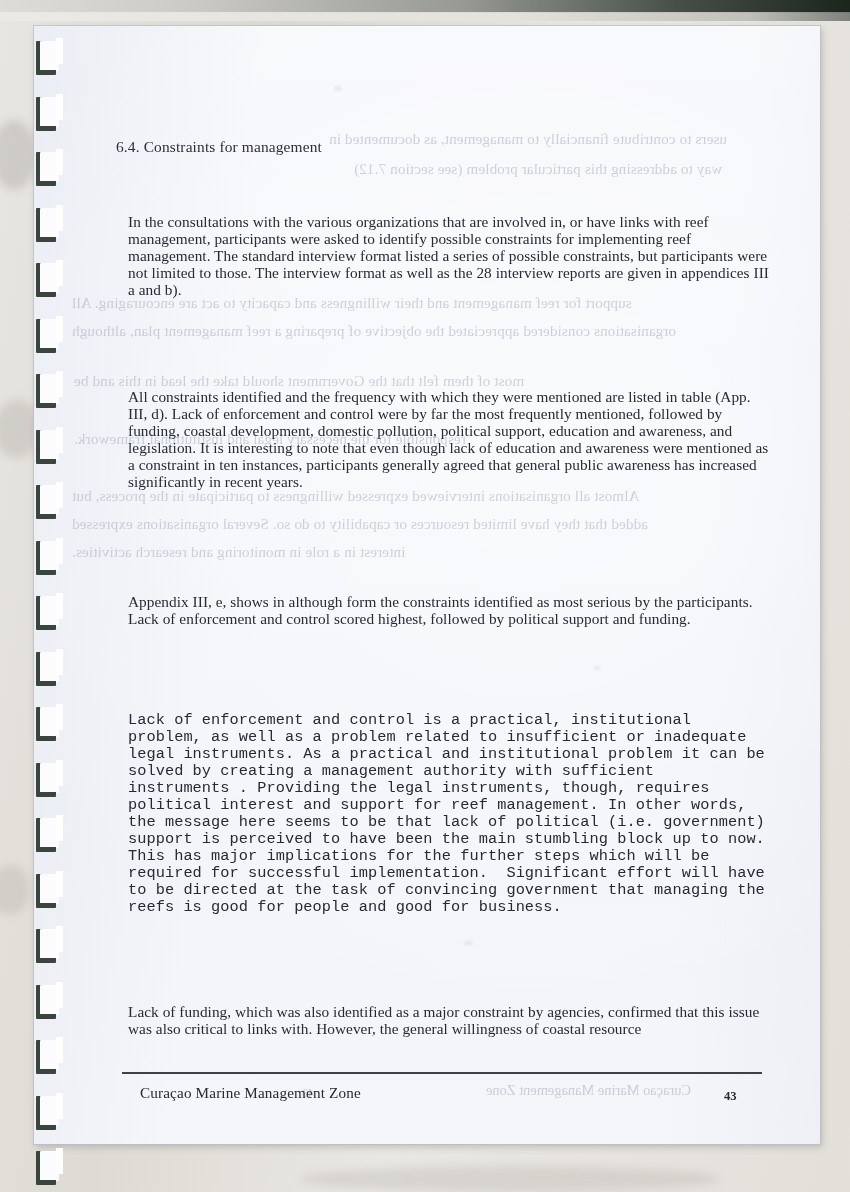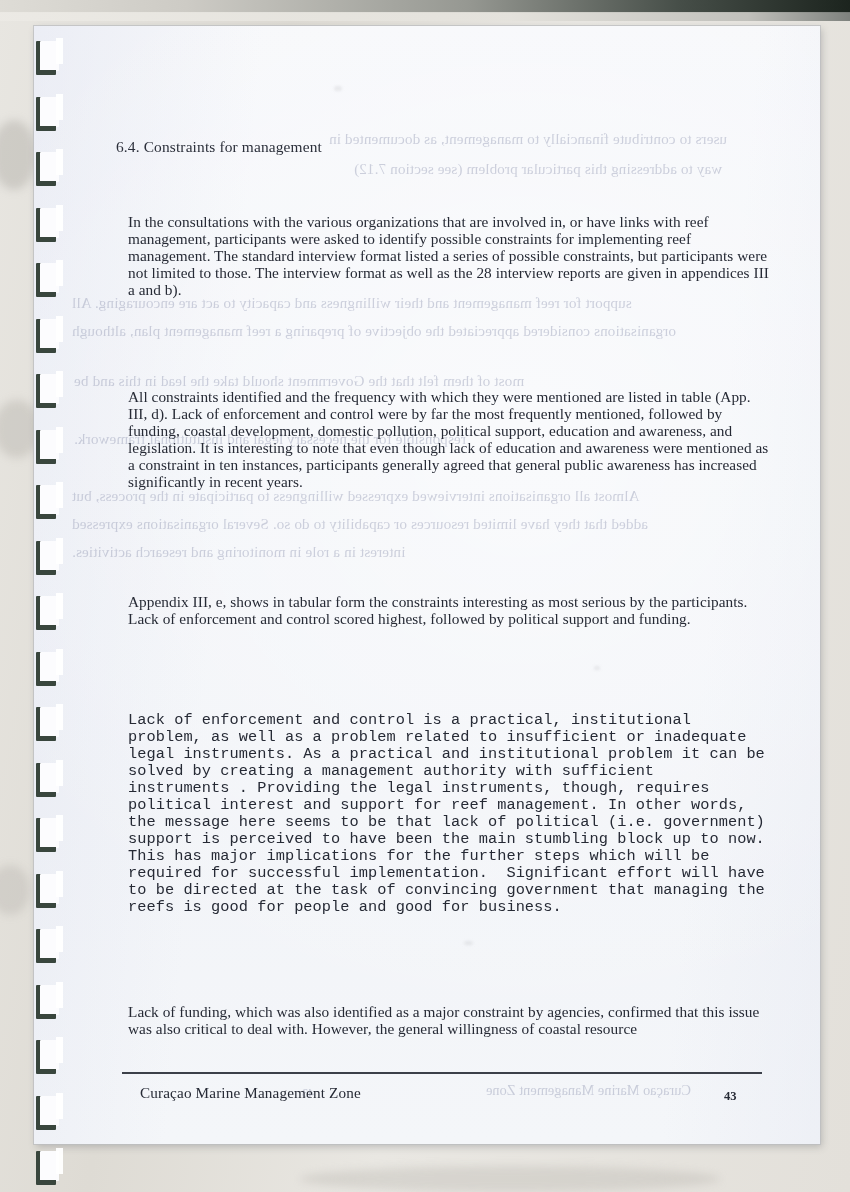--- a/index.html
+++ b/index.html
@@ -241,23 +241,23 @@
     <div class="ghost" style="left:40px;  top:398px; width:690px; text-align:right;">responsible for the necessary legal and institutional framework.</div>
 
     <div class="ghost" style="left:38px;  top:455px; width:690px; text-align:right;">Almost all organisations interviewed expressed willingness to participate in the process, but</div>
     <div class="ghost" style="left:38px;  top:483px; width:690px; text-align:right;">added that they have limited resources or capability to do so. Several organisations expressed</div>
     <div class="ghost" style="left:38px;  top:511px; width:690px; text-align:right;">interest in a role in monitoring and research activities.</div>
 
     <h1 class="section-heading">6.4. Constraints for management</h1>
 
     <p class="para" id="p1">In the consultations with the various organizations that are involved in, or have links with reef management, participants were asked to identify possible constraints for implementing reef management. The standard interview format listed a series of possible constraints, but participants were not limited to those. The interview format as well as the 28 interview reports are given in appendices III a and b).</p>
     <p class="para" id="p2">All constraints identified and the frequency with which they were mentioned are listed in table (App. III, d). Lack of enforcement and control were by far the most frequently mentioned, followed by funding, coastal development, domestic pollution, political support, education and awareness, and legislation. It is interesting to note that even though lack of education and awareness were mentioned as a constraint in ten instances, participants generally agreed that general public awareness has increased significantly in recent years.</p>
-    <p class="para" id="p3">Appendix III, e, shows in tabular form the constraints interesting as most serious by the participants. Lack of enforcement and control scored highest, followed by political support and funding.</p>
+    <p class="para" id="p3">Appendix III, e, shows in although form the constraints identified as most serious by the participants. Lack of enforcement and control scored highest, followed by political support and funding.</p>
     <p class="para" id="p4">Lack of enforcement and control is a practical, institutional problem, as well as a problem related to insufficient or inadequate legal instruments. As a practical and institutional problem it can be solved by creating a management authority with sufficient  instruments . Providing the legal instruments, though, requires political interest and support for reef management. In other words, the message here seems to be that lack of political (i.e. government) support is perceived to have been the main stumbling block up to now. This has major implications for the further steps which will be required for successful implementation.  Significant effort will have to be directed at the task of convincing government that managing the reefs is good for people and good for business.</p>
-    <p class="para" id="p5">Lack of funding, which was also identified as a major constraint by agencies, confirmed that this issue was also critical to deal with. However, the general willingness of coastal resource</p>
+    <p class="para" id="p5">Lack of funding, which was also identified as a major constraint by agencies, confirmed that this issue was also critical to links with. However, the general willingness of coastal resource</p>
 
     <div class="footer-rule"></div>
     <div class="footer-ghost">Curaçao Marine Management Zone</div>
     <div class="footer-ghost-num">43</div>
     <div class="footer-title">Curaçao Marine Management Zone</div>
     <div class="footer-page">43</div>
   </div>
 
   <div id="holes">
       <div class="hole" style="left: 40px; top: 41px;"></div>

